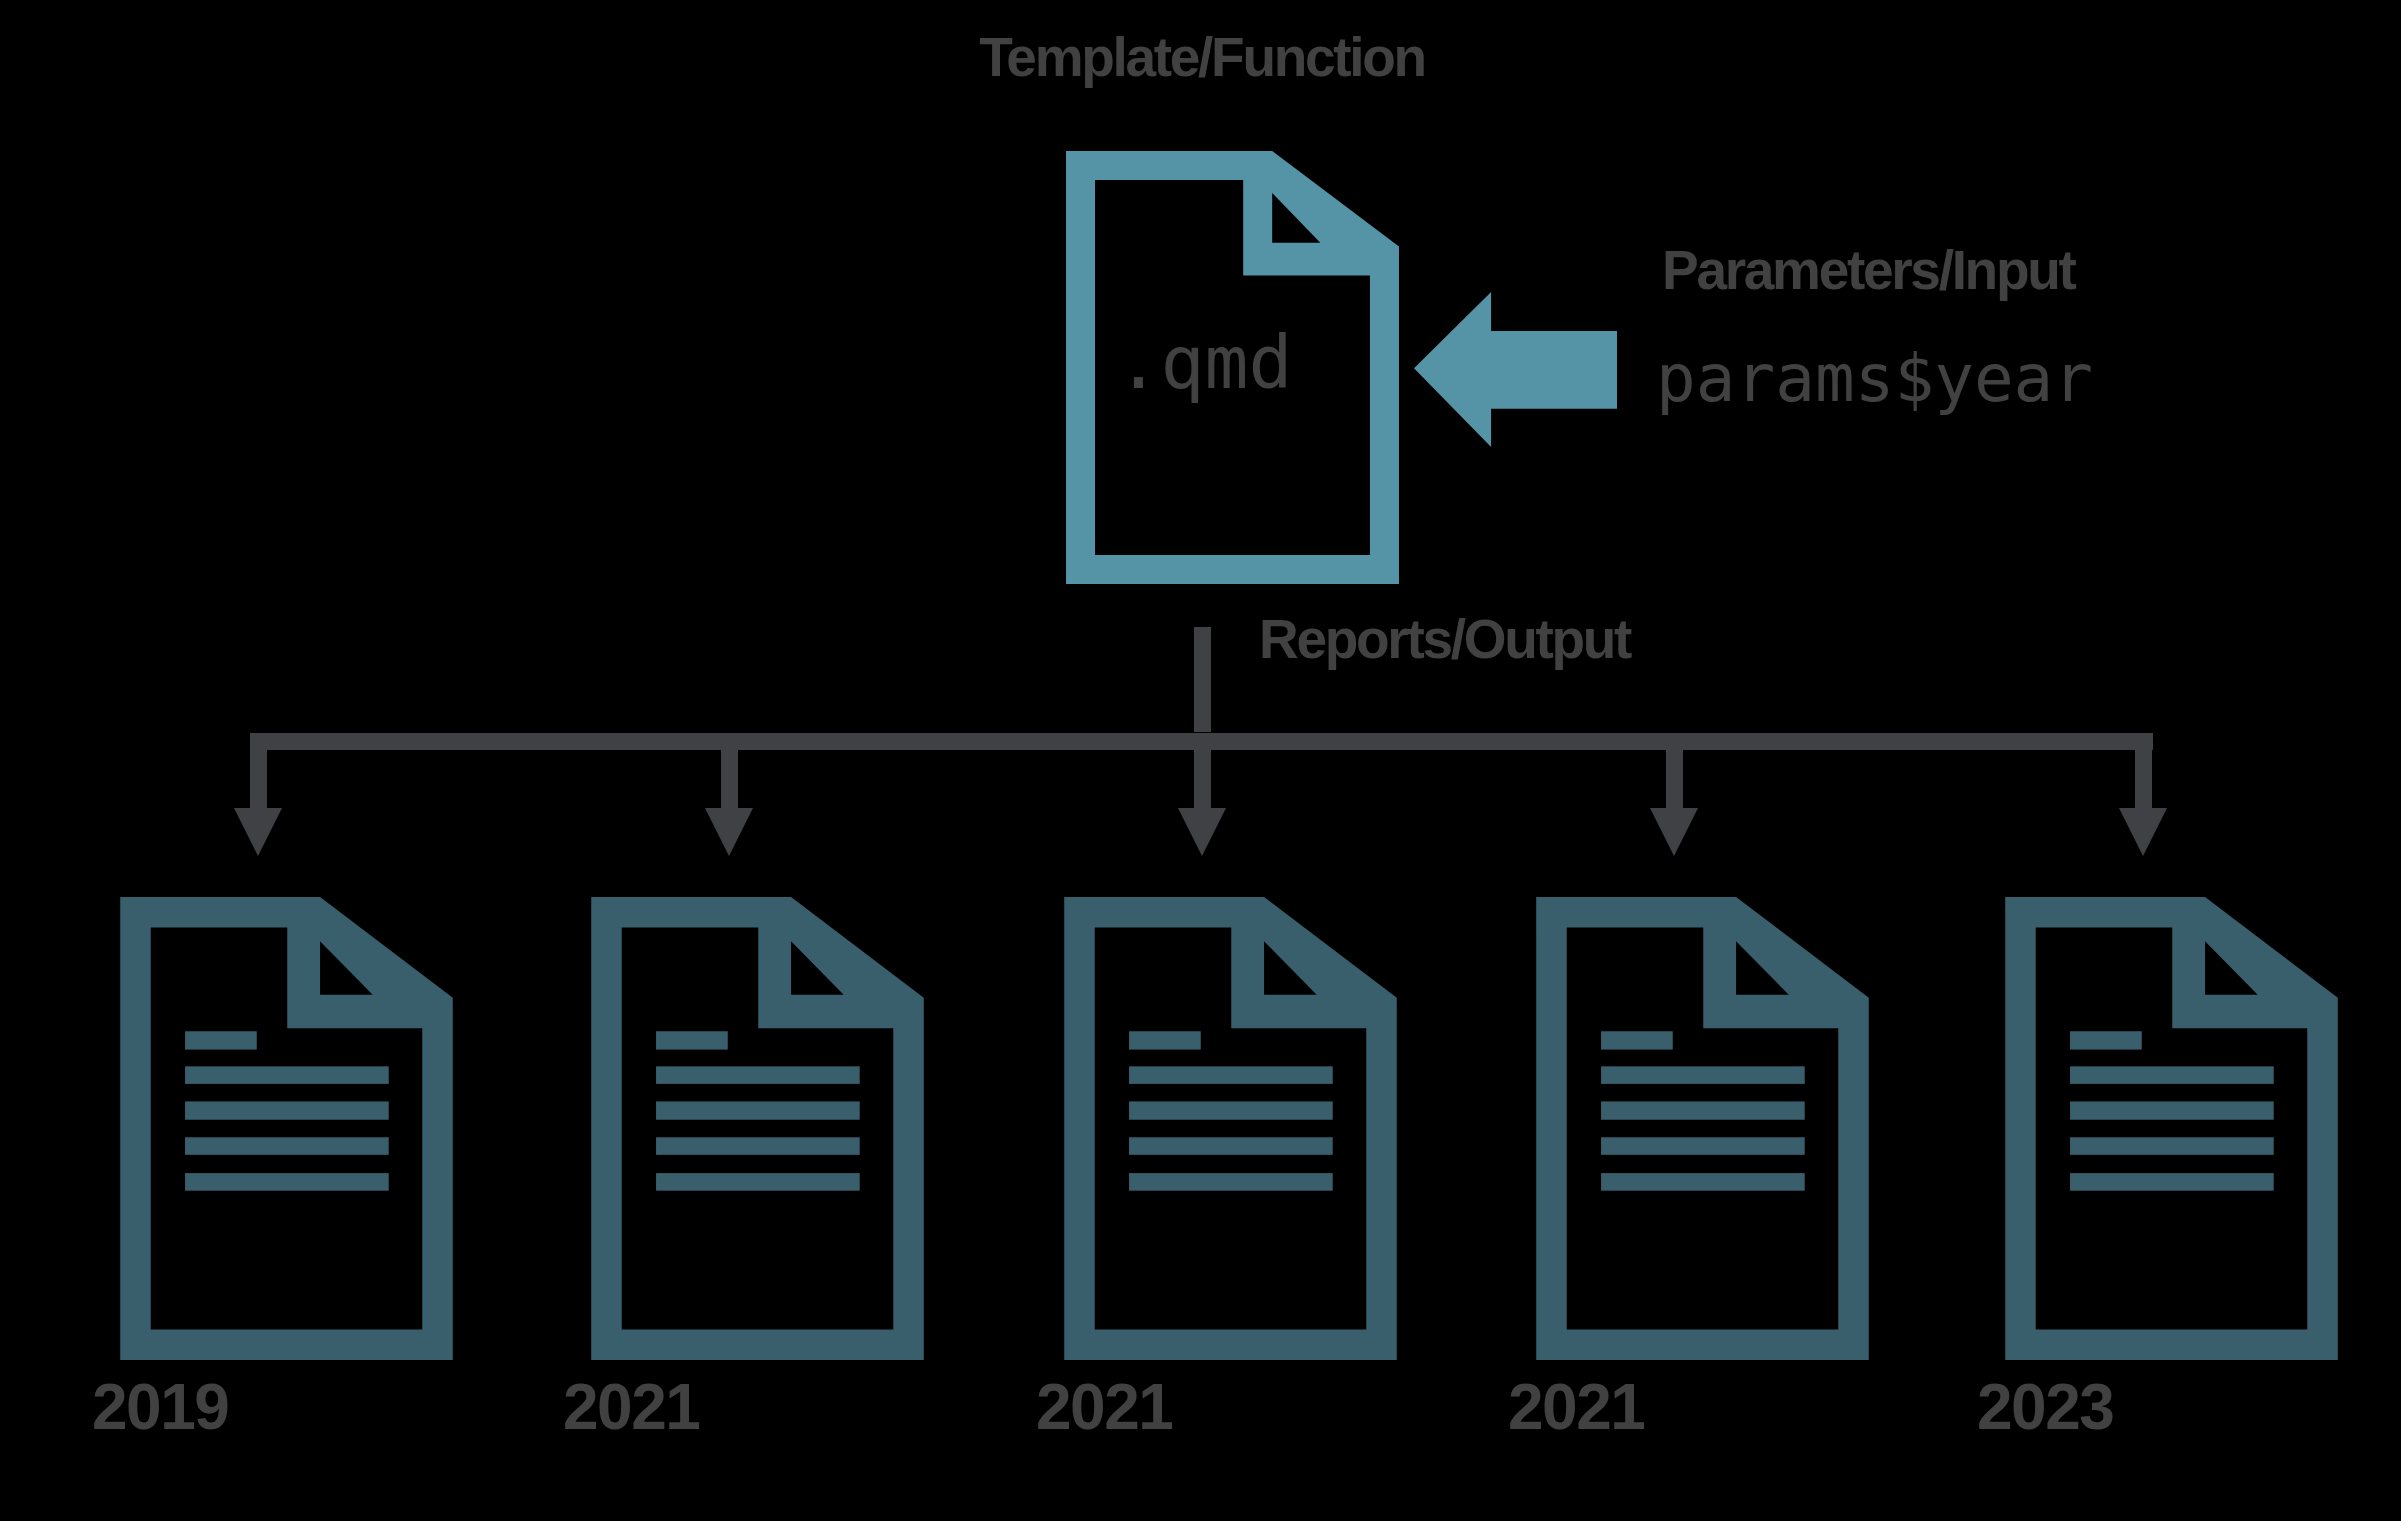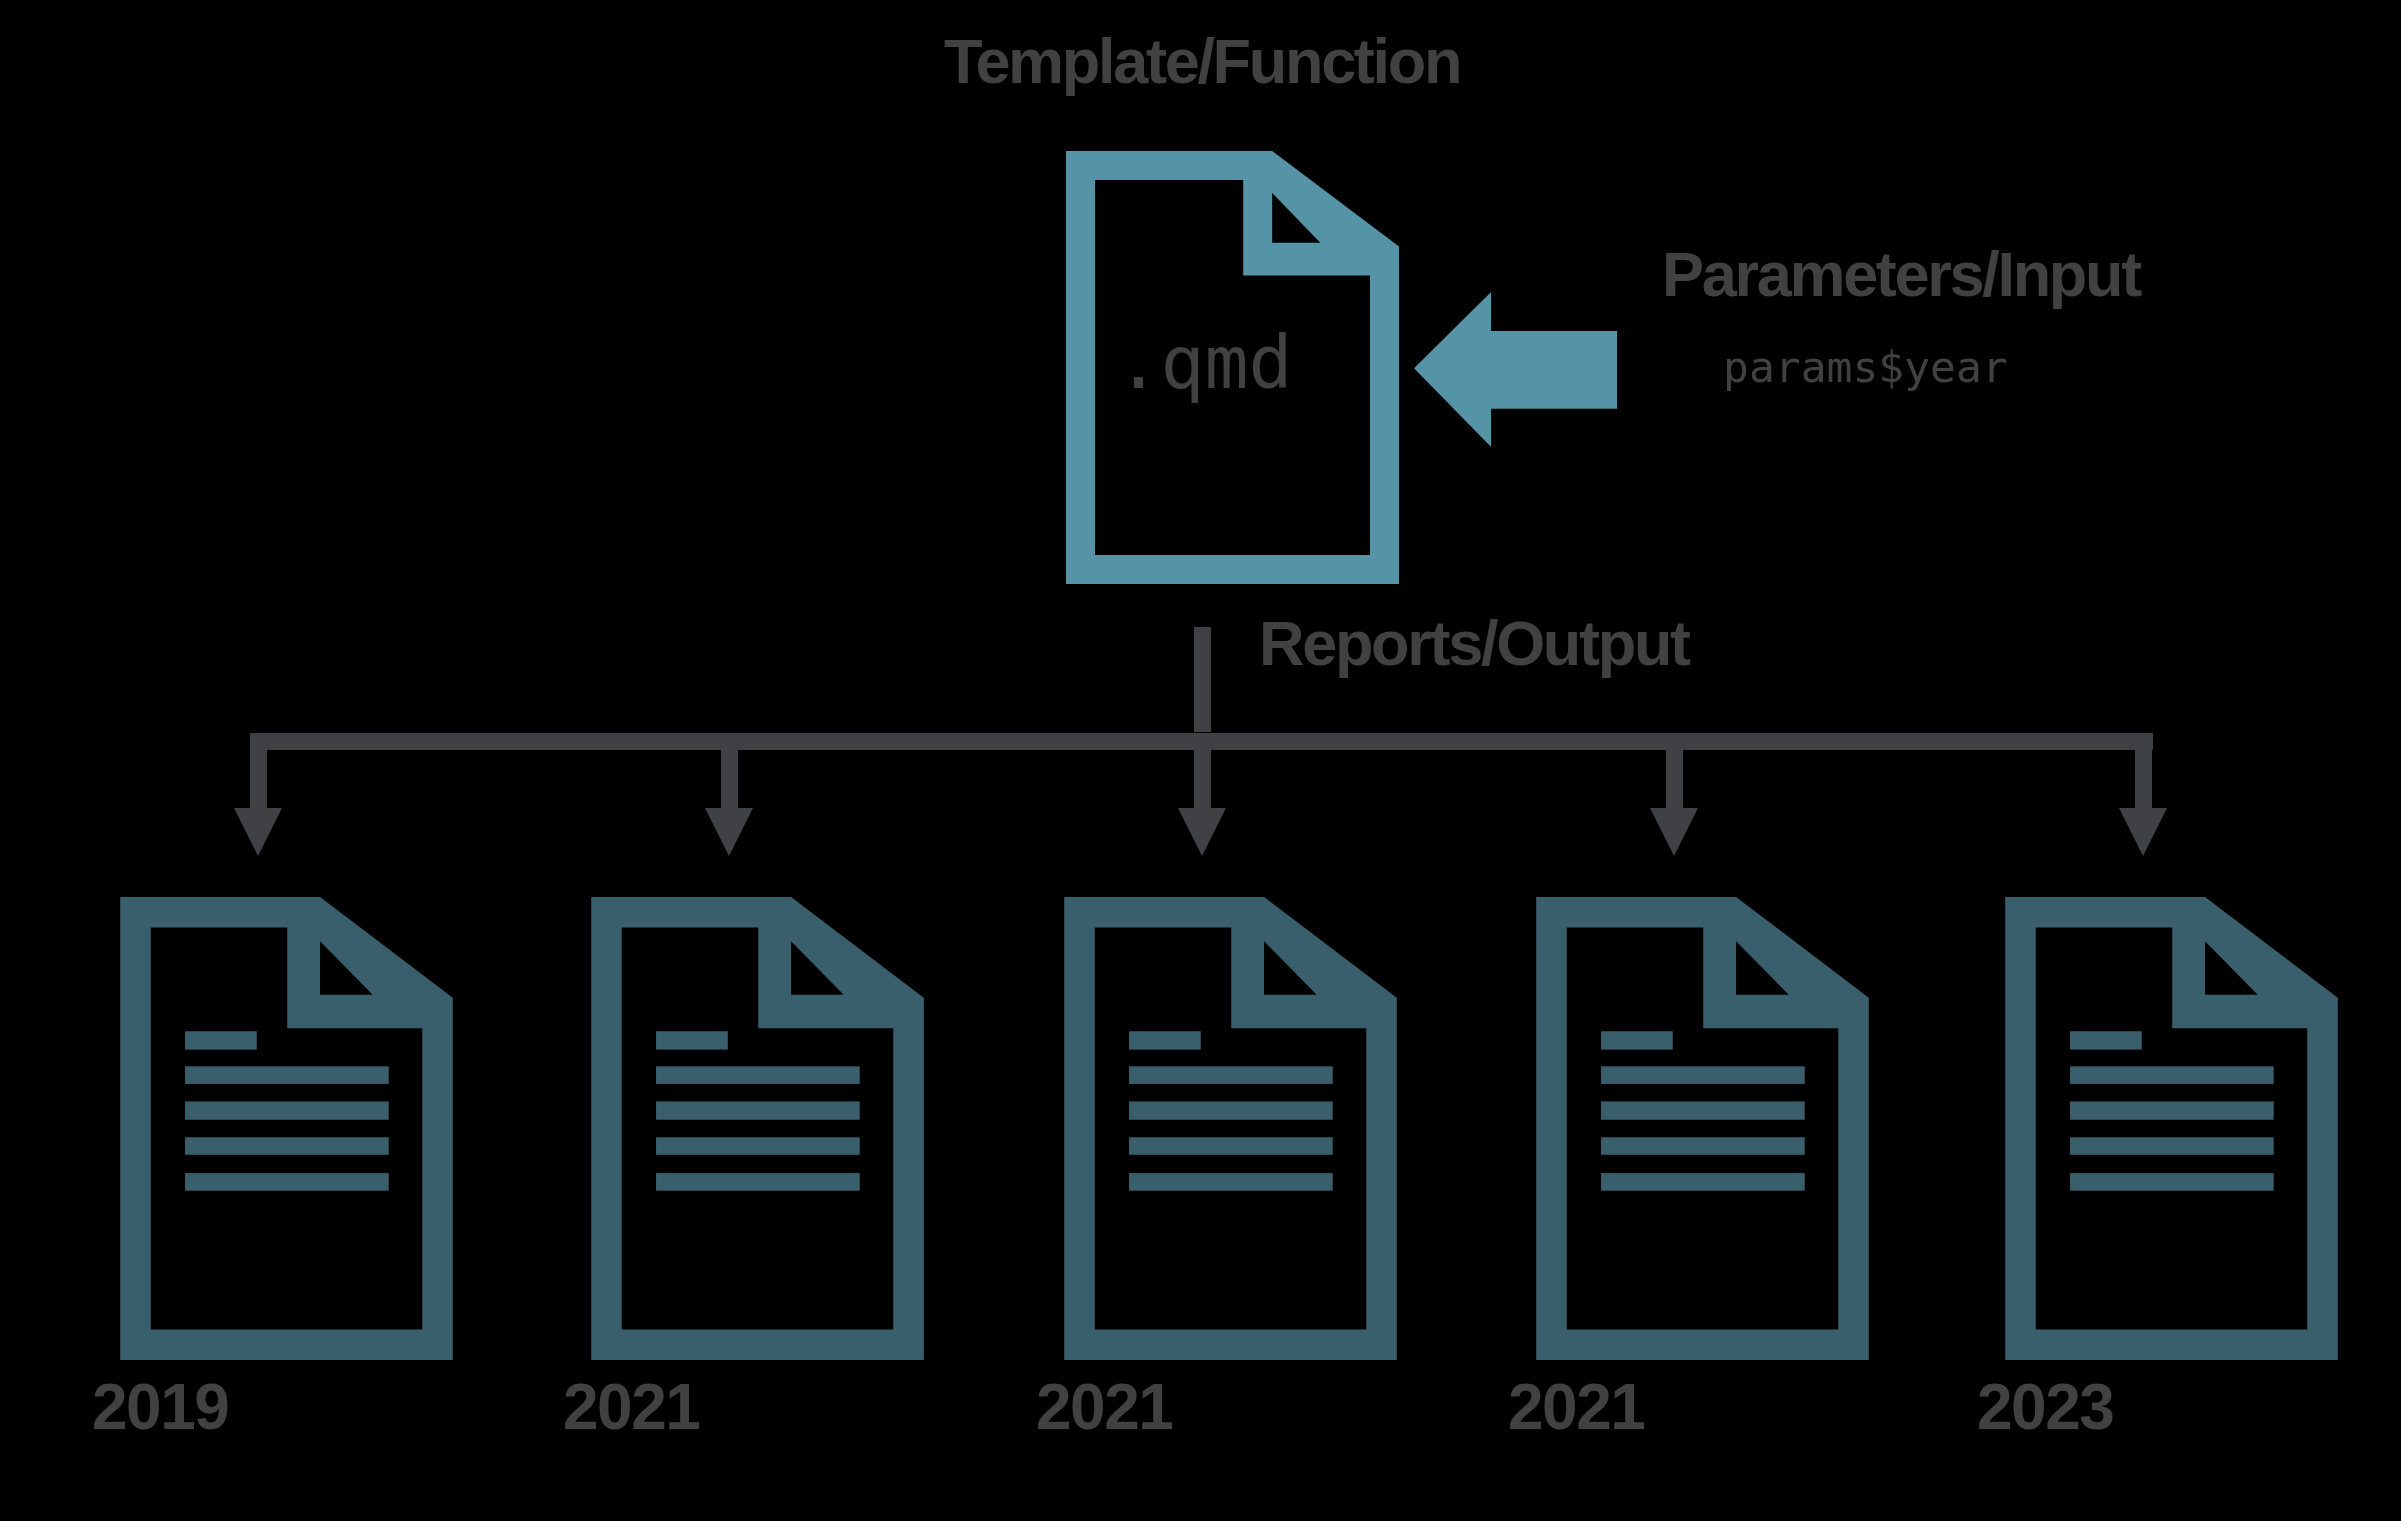--- a/index.html
+++ b/index.html
@@ -9,21 +9,21 @@
     --text-gray:#414141;
     --line-gray:#3f4145;
   }
   html,body{margin:0;padding:0;background:var(--background);}
   .canvas{
     position:relative;width:2401px;height:1521px;background:var(--background);
     overflow:hidden;font-family:"Liberation Sans",sans-serif;
   }
   .heading{
     position:absolute;color:var(--text-gray);font-weight:bold;
-    font-size:63px;line-height:1;letter-spacing:-2.3px;white-space:nowrap;
+    font-size:55px;line-height:1;letter-spacing:-2.3px;white-space:nowrap;
   }
   .mono{
     position:absolute;color:var(--text-gray);
     font-family:"DejaVu Sans Mono",monospace;line-height:1;white-space:nowrap;
   }
   .centered{transform:translateX(-50%);}
   .line{position:absolute;background:var(--line-gray);}
   .arrowhead-down{
     position:absolute;width:0;height:0;
     border-left:24.4px solid transparent;border-right:24.4px solid transparent;
@@ -65,21 +65,21 @@
     <div class="qmd-label">.qmd</div>
   </div>
 
   <div class="input-arrow">
     <svg width="203" height="155" viewBox="0 0 266 203">
       <polygon class="fill-light" points="0,100 101,0 101,51 266,51 266,153 101,153 101,203"></polygon>
     </svg>
   </div>
 
   <div class="heading" style="left:1631px;top:243px;margin-left:31px;">Parameters/Input</div>
-  <div class="mono" style="left:1723px;top:346px;font-size:43px;">params$year</div>
+  <div class="mono" style="left:1656px;top:346px;font-size:66px;">params$year</div>
 
   <div class="line" style="left:1194px;top:627px;width:17px;height:105px;"></div>
 
   <div class="heading" style="left:1259px;top:612px;">Reports/Output</div>
 
   <div class="line" style="left:250px;top:733px;width:1903px;height:17px;"></div>
 
   <div class="report-block" style="left:92px;top:750px;">
     <div class="report-branch-line"></div>
     <div class="arrowhead-down report-arrowhead"></div>

